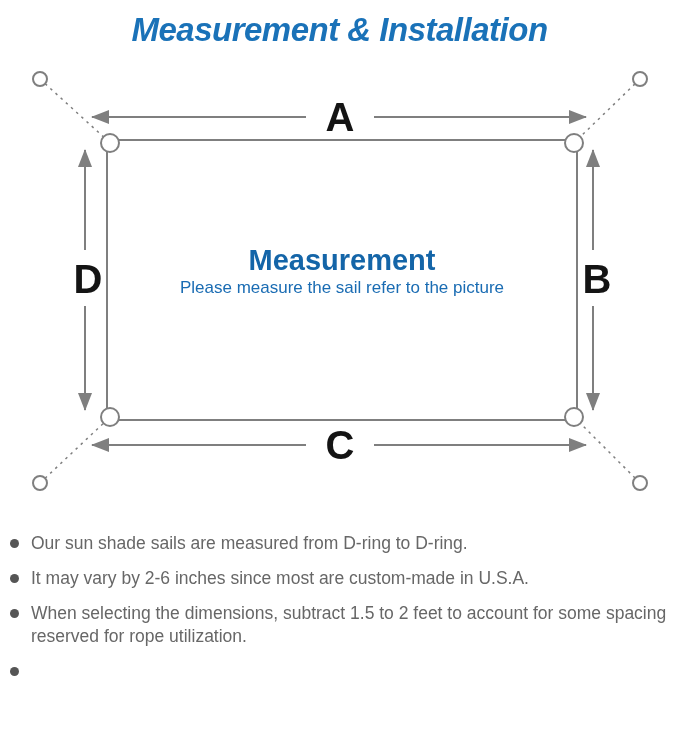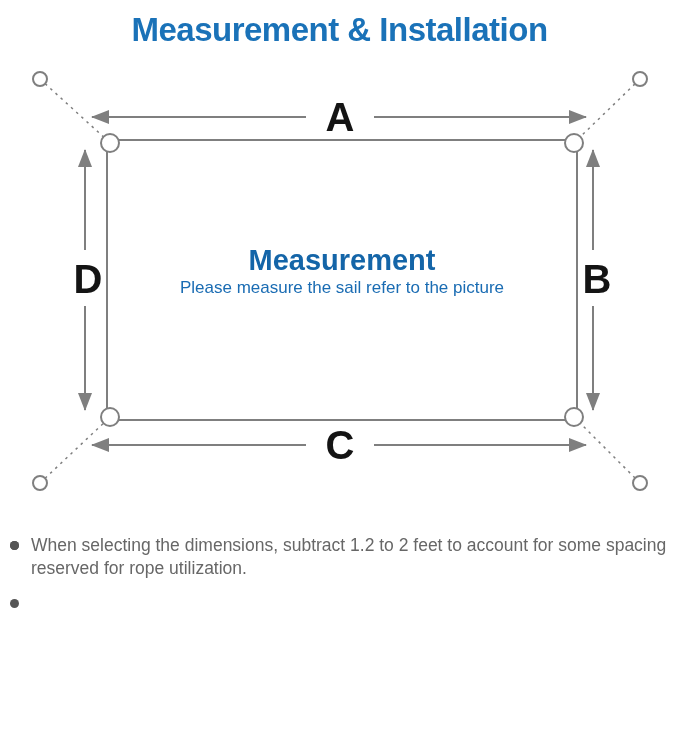--- a/index.html
+++ b/index.html
@@ -10,21 +10,21 @@
     --label-black:#141414;
     --text-gray:#676767;
     --bullet-gray:#555555;
   }
   *{box-sizing:border-box;}
   html,body{margin:0;padding:0;}
   body{
     width:679px;height:739px;overflow:hidden;background:#ffffff;
     font-family:"Liberation Sans", sans-serif;
   }
-  header{height:60px;}
+  header{height:60px;font-style:italic;}
   h1{
     margin:0;padding-top:8px;height:44px;line-height:44px;
     text-align:center;font-size:33px;font-weight:700;
     color:var(--title-blue);letter-spacing:-0.5px;
   }
   svg.diagram{display:block;width:679px;height:462px;}
   .dash{stroke:var(--line-gray);stroke-width:1.5;stroke-dasharray:2.5 4.5;fill:none;}
   .sail{fill:#ffffff;stroke:var(--line-gray);stroke-width:2;}
   .ring{fill:#ffffff;stroke:var(--line-gray);stroke-width:2;}
   .dim{stroke:var(--line-gray);stroke-width:2;fill:none;}
@@ -100,21 +100,26 @@
   <line class="dim" x1="593" y1="246" x2="593" y2="350" marker-end="url(#arrow)"></line>
   <text class="dim-label" x="597" y="233">B</text>
 
   <text class="center-title" x="342" y="210">Measurement</text>
   <text class="center-sub" x="342" y="233">Please measure the sail refer to the picture</text>
 </svg>
 
 <ul class="notes">
   <li>
     <span class="dot"></span>
+    <span>Our sun shade sails are measured from D-ring to D-ring.</span>
+  </li>
+<li>
+    <span class="dot"></span>
+    <span>It may vary by 2-6 inches since most are custom-made in U.S.A.</span>
   </li>
     <li>
     <span class="dot"></span>
-    <span>When selecting the dimensions, subtract 1.2 to 2 feet to account for some spacing reserved for rope utilization.</span>
+    <span>When selecting the dimensions, subtract 1.5 to 2 feet to account for some spacing reserved for rope utilization.</span>
   </li>
     <li>
     <span class="dot"></span>
   </li>
   </ul>
 
 </body></html>

